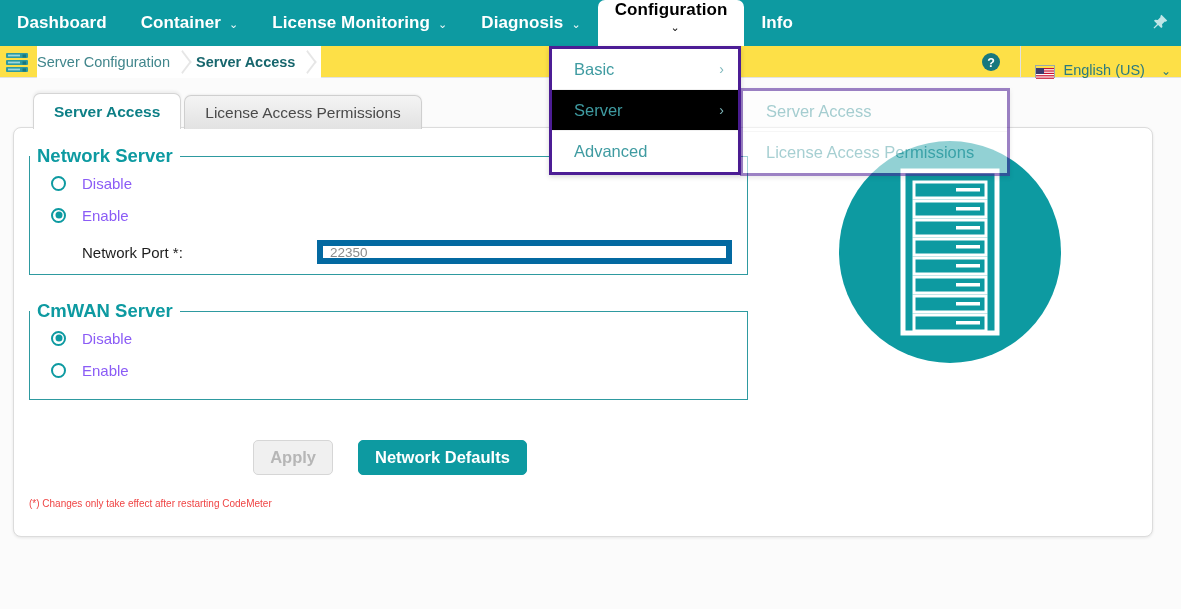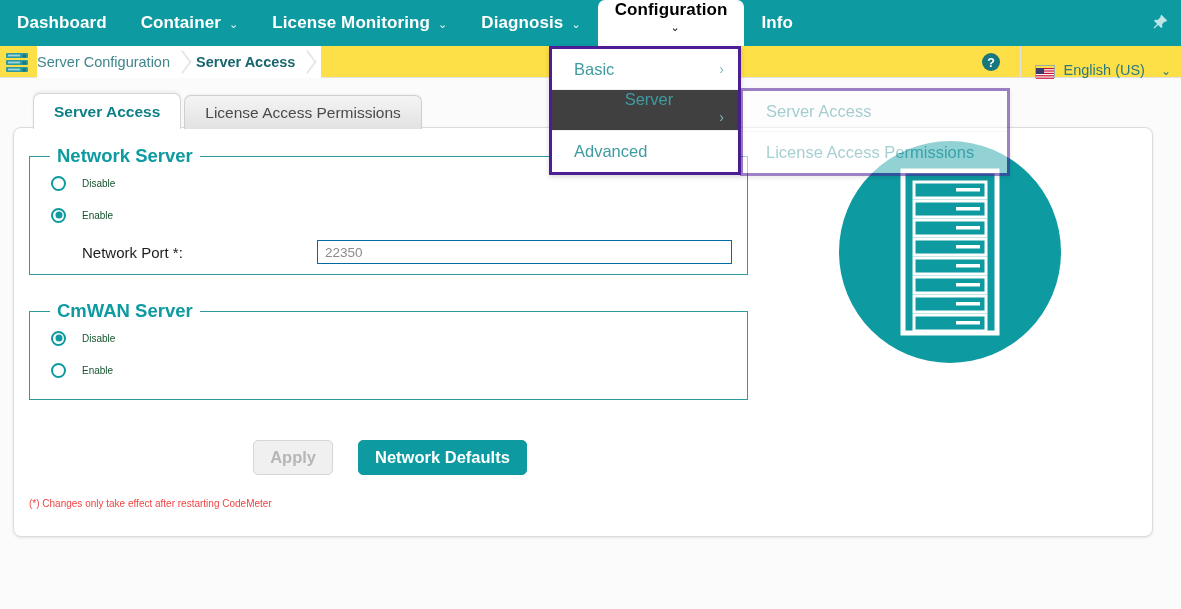--- a/index.html
+++ b/index.html
@@ -160,21 +160,21 @@
   }
 
   fieldset.group {
     position: absolute;
     margin: 0;
     border: 1px solid #2e9aa0;
     padding: 0;
   }
   fieldset.group > legend {
     padding: 0 7px;
-    margin-left: 20px;
+    margin-left: 0;
     color: #0d9aa1;
     font-size: 18.5px;
     font-weight: bold;
   }
   #grp-network { left: 15px; top: 17px; width: 719px; height: 130px; }
   #grp-cmwan  { left: 15px; top: 172px; width: 719px; height: 100px; }
 
   .radio-row {
     display: flex; align-items: center;
     height: 32px;
@@ -192,32 +192,32 @@
   }
   .radio.on::after {
     content: "";
     position: absolute;
     left: 50%; top: 50%;
     width: 7px; height: 7px;
     border-radius: 50%;
     background: #0d9aa1;
     transform: translate(-50%,-50%);
   }
-  .radio-label { font-size: 10px; color: #14532d; }
+  .radio-label { font-size: 15px; color: #8b5cf6; }
 
   .field-row {
     display: flex; align-items: center;
     height: 30px;
     padding-left: 52px;
     margin-top: 6px;
   }
   .field-label { font-size: 15px; color: #1d1d1d; width: 235px; }
   .text-input {
     width: 415px; height: 24px;
-    border: 1px solid #0369a1;
+    border: 6px solid #0369a1;
     background: #ffffff;
     font-family: "Liberation Sans", sans-serif;
     font-size: 13.5px;
     color: #8b8b8b;
     padding: 0 7px;
     outline: none;
   }
 
   
   .btnrow {
@@ -275,21 +275,21 @@
     height: 41px;
     display: flex; align-items: center;
     padding: 0 14px 0 22px;
     color: #3f9ba1;
     font-size: 16.5px;
     cursor: pointer;
     border-bottom: 1px solid #f0f0f0;
     background: #ffffff;
   }
   .menu-item:last-child { border-bottom: none; }
-  .menu-item.hl { background: #404040; flex-direction: column; }
+  .menu-item.hl { background: #000000; }
   .menu-item .arrow {
     margin-left: auto;
     color: #7fb8bc;
     font-size: 14px;
   }
   #menu-sub {
     left: 740px; top: 88px; width: 270px;
     opacity: .55;
   }
   #menu-sub .menu-item { color: #5fa9ae; padding-left: 23px; font-size: 16.5px; }

